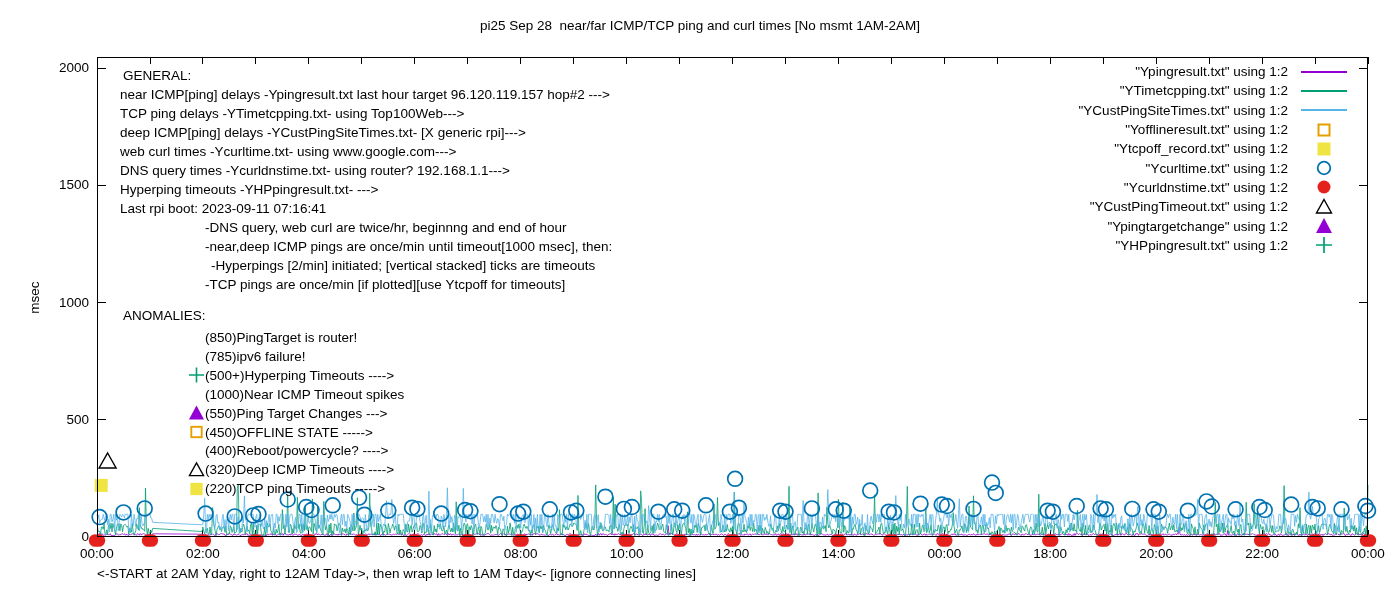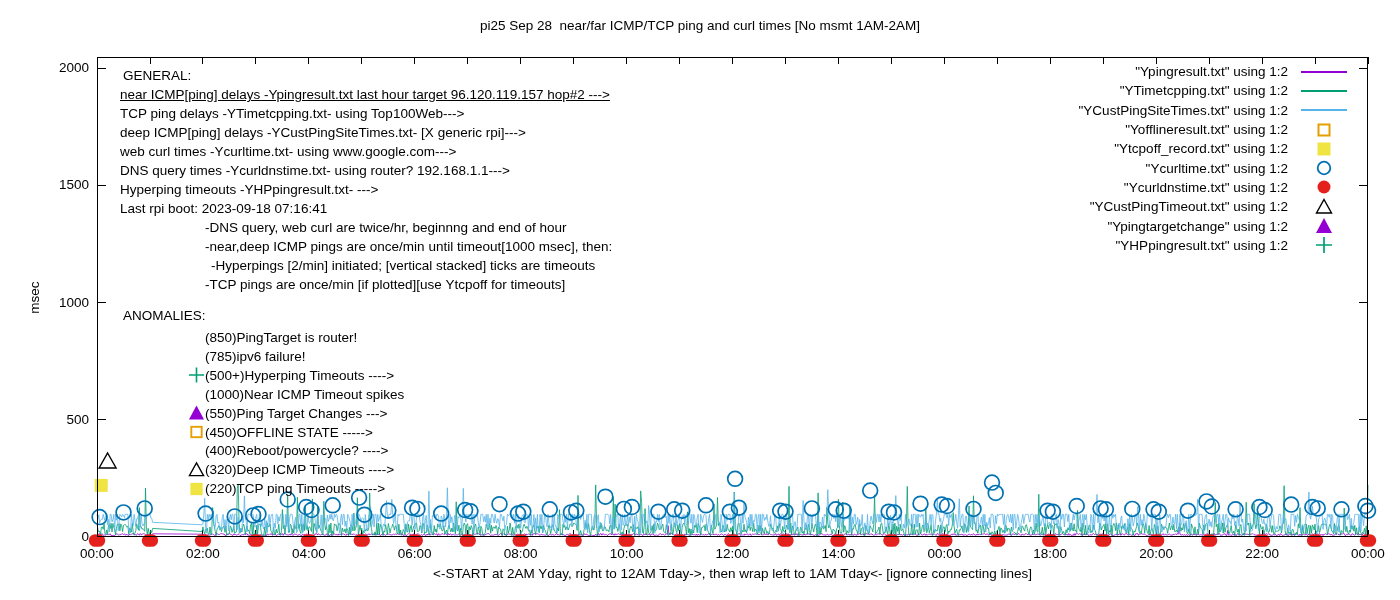--- a/index.html
+++ b/index.html
@@ -5,21 +5,21 @@
   html,body{margin:0;padding:0;background:#ffffff;}
   body{width:1400px;height:600px;position:relative;overflow:hidden;
        font-family:"Liberation Sans", sans-serif;color:#000;}
   .abs{position:absolute;}
   #title{top:18px;left:0;width:1400px;text-align:center;font-size:13.5px;white-space:pre;}
   #ylabel{left:14px;top:290px;transform:rotate(-90deg);transform-origin:center;font-size:13.5px;width:40px;text-align:center;}
   #plot{left:97px;top:57px;width:1271px;height:480px;}
   #plot svg{overflow:visible;display:block;}
   .ytick-label{font-size:13.5px;text-align:right;width:60px;}
   .xtick-label{font-size:13.5px;text-align:center;width:60px;}
-  #xcaption{top:566px;left:97px;width:1271px;text-align:center;font-size:13.5px;}
+  #xcaption{top:566px;left:97px;width:1271px;text-align:left;font-size:13.5px;}
   .txtline{position:absolute;font-size:13.5px;white-space:pre;line-height:19px;height:19px;}
   .bold{font-weight:normal;}
   #legend{position:absolute;top:62px;right:48px;}
   .legend-row{display:flex;justify-content:flex-end;align-items:center;height:19.3px;}
   .legend-label{font-size:13.5px;white-space:pre;padding-right:8px;}
   .legend-marker{width:56px;display:flex;justify-content:center;align-items:center;}
   .anom-row{position:absolute;display:flex;align-items:center;height:19px;}
   .anom-marker{width:17px;display:flex;justify-content:center;align-items:center;}
   .anom-text{font-size:13.5px;white-space:pre;}
 </style>
@@ -250,27 +250,27 @@
     <div class="abs xtick-label" style="left: 1020.25px; top: 546px;">18:00</div>
     <div class="abs xtick-label" style="left: 1126.17px; top: 546px;">20:00</div>
     <div class="abs xtick-label" style="left: 1232.08px; top: 546px;">22:00</div>
     <div class="abs xtick-label" style="left: 1338px; top: 546px;">00:00</div>
   </div>
 
 <div class="abs" id="xcaption">&lt;-START at 2AM Yday, right to 12AM Tday-&gt;, then wrap left to 1AM Tday&lt;- [ignore connecting lines]</div>
 
 <div class="abs txtline bold" style="left:123px;top:66px;">GENERAL:</div>
 <div id="general-block">
-    <div class="abs txtline" style="left: 120px; top: 85px; text-decoration: underline;">near ICMP[ping] delays -Ypingresult.txt last hour target 96.120.119.157 hop#2 ---&gt;</div>
+    <div class="abs txtline" style="left: 120px; top: 85px;">near ICMP[ping] delays -Ypingresult.txt last hour target 96.120.119.157 hop#2 ---&gt;</div>
     <div class="abs txtline" style="left: 120px; top: 104px;">TCP ping delays -YTimetcpping.txt- using Top100Web---&gt;</div>
     <div class="abs txtline" style="left: 120px; top: 123px;">deep ICMP[ping] delays -YCustPingSiteTimes.txt- [X generic rpi]---&gt;</div>
     <div class="abs txtline" style="left: 120px; top: 142px;">web curl times -Ycurltime.txt- using www.google.com---&gt;</div>
     <div class="abs txtline" style="left: 120px; top: 161px;">DNS query times -Ycurldnstime.txt- using router? 192.168.1.1---&gt;</div>
     <div class="abs txtline" style="left: 120px; top: 180px;">Hyperping timeouts -YHPpingresult.txt- ---&gt;</div>
-    <div class="abs txtline" style="left: 120px; top: 199px;">Last rpi boot: 2023-09-18 07:16:41</div>
+    <div class="abs txtline" style="left: 120px; top: 199px;">Last rpi boot: 2023-09-11 07:16:41</div>
     <div class="abs txtline" style="left: 205px; top: 218px; text-align: center;">-DNS query, web curl are twice/hr, beginnng and end of hour</div>
     <div class="abs txtline" style="left: 205px; top: 237px;">-near,deep ICMP pings are once/min until timeout[1000 msec], then:</div>
     <div class="abs txtline" style="left: 211px; top: 256px;">-Hyperpings [2/min] initiated; [vertical stacked] ticks are timeouts</div>
     <div class="abs txtline" style="left: 205px; top: 275px;">-TCP pings are once/min [if plotted][use Ytcpoff for timeouts]</div>
   </div>
 
 <div class="abs txtline bold" style="left:123px;top:306px;">ANOMALIES:</div>
 <div id="anomalies-block">
     <div class="anom-row" style="left: 188px; top: 328px;">
       <span class="anom-marker"></span>

